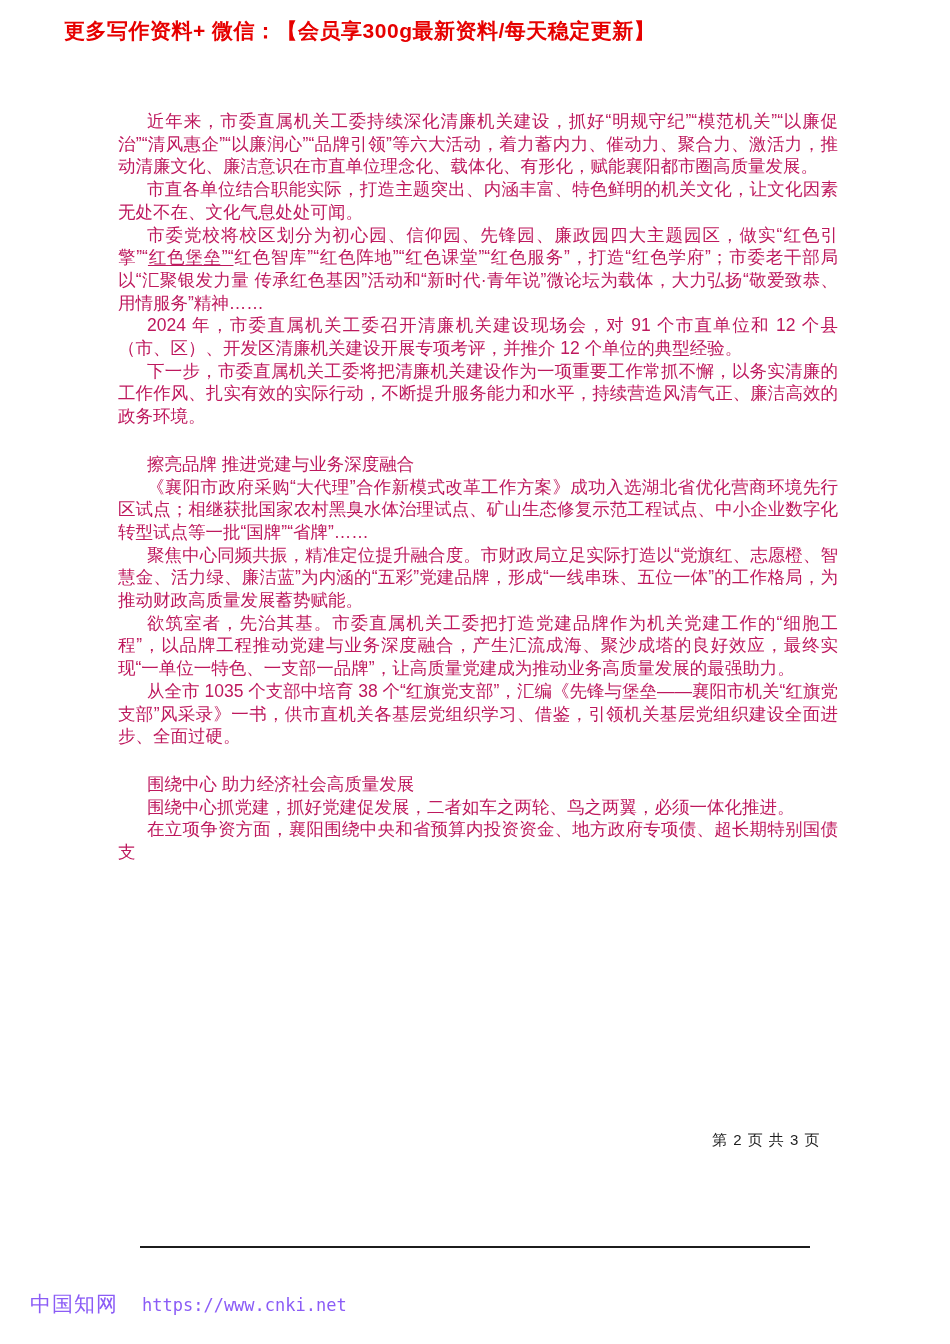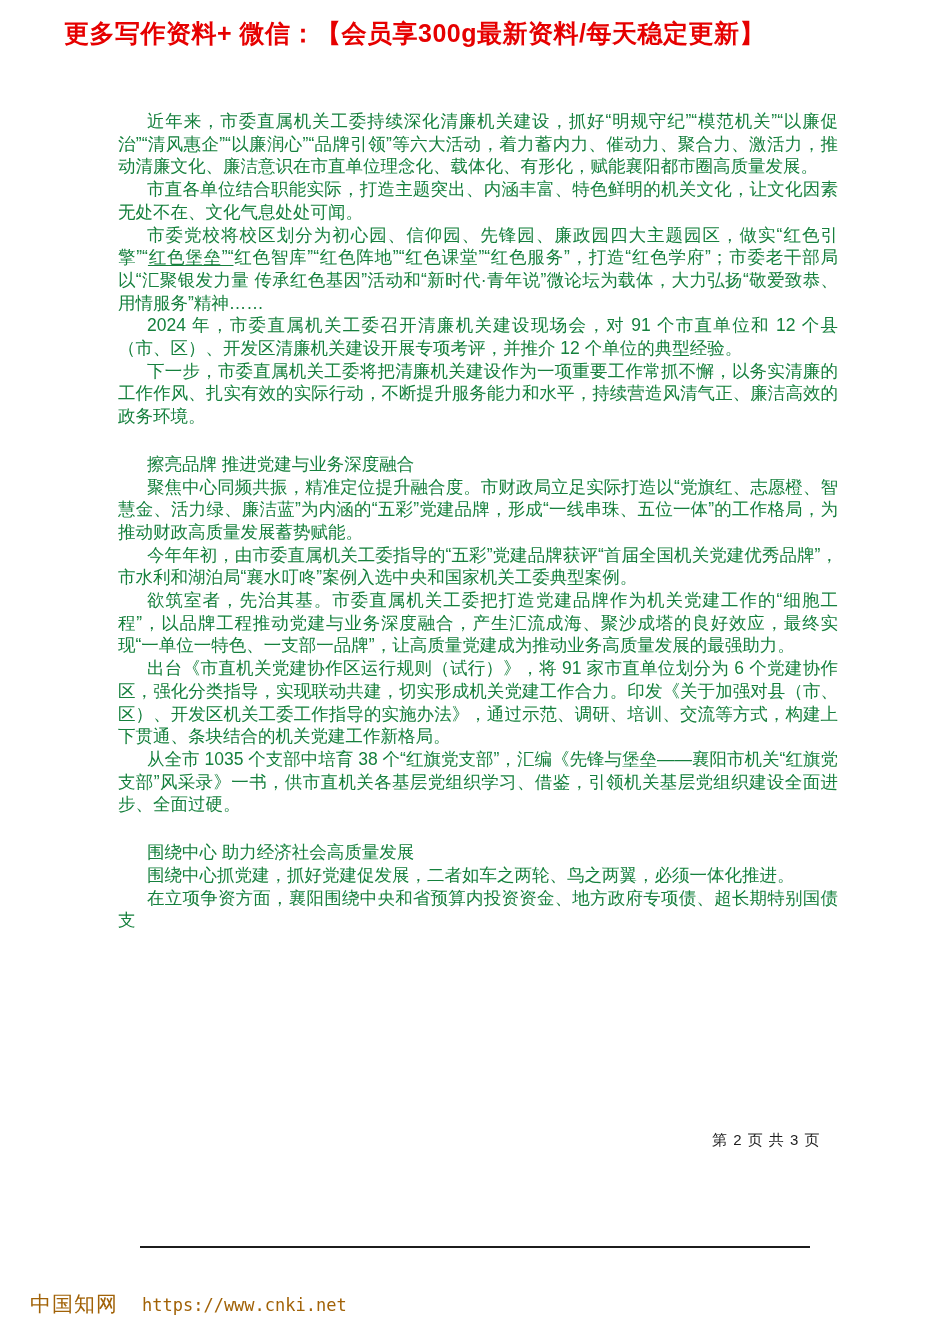--- a/index.html
+++ b/index.html
@@ -9,38 +9,38 @@
     height: 1344px;
     position: relative;
     overflow: hidden;
     font-family: "Liberation Sans", sans-serif;
     color: #151515;
   }
   .promo-header {
     position: absolute;
     left: 64px;
     top: 17px;
-    font-size: 25px;
+    font-size: 21px;
     font-weight: bold;
     letter-spacing: 0.5px;
     color: #e60000;
     white-space: nowrap;
   }
   .doc-body {
     position: absolute;
     left: 118px;
     top: 110px;
     width: 720px;
   }
   .doc-body p {
     font-size: 17.5px;
     line-height: 22.7px;
     text-align: justify;
     text-indent: 29px;
-    color: #15803d;
+    color: #be185d;
   }
   .doc-body p.heading { font-weight: normal; margin-top: 25px; }
   .underlined {
     text-decoration: underline;
     text-underline-offset: 2px;
   }
   .page-number {
     position: absolute;
     top: 1131px;
     left: 712px;
@@ -55,21 +55,21 @@
     left: 140px;
     width: 670px;
     height: 2px;
     background: #1c1c1c;
   }
   .watermark {
     position: absolute;
     top: 1290px;
     left: 30px;
     white-space: nowrap;
-    color: #a16207;
+    color: #8b5cf6;
   }
   .wm-name {
     font-family: "Liberation Serif", serif;
     font-size: 21px;
     letter-spacing: 1px;
   }
   .wm-url {
     font-family: "DejaVu Sans Mono", monospace;
     font-size: 17px;
     margin-left: 24px;
@@ -80,24 +80,23 @@
 
 <div class="promo-header" style="color: rgb(230, 0, 0);">更多写作资料+ 微信：【会员享300g最新资料/每天稳定更新】</div>
 
 <div class="doc-body">
     <p class="body-para">近年来，市委直属机关工委持续深化清廉机关建设，抓好“明规守纪”“模范机关”“以廉促治”“清风惠企”“以廉润心”“品牌引领”等六大活动，着力蓄内力、催动力、聚合力、激活力，推动清廉文化、廉洁意识在市直单位理念化、载体化、有形化，赋能襄阳都市圈高质量发展。</p>
     <p class="body-para">市直各单位结合职能实际，打造主题突出、内涵丰富、特色鲜明的机关文化，让文化因素无处不在、文化气息处处可闻。</p>
     <p class="body-para">市委党校将校区划分为初心园、信仰园、先锋园、廉政园四大主题园区，做实“红色引擎”“<span class="underlined">红色堡垒”“</span>红色智库”“红色阵地”“红色课堂”“红色服务”，打造“红色学府”；市委老干部局以“汇聚银发力量 传承红色基因”活动和“新时代·青年说”微论坛为载体，大力弘扬“敬爱致恭、用情服务”精神……</p>
     <p class="body-para">2024 年，市委直属机关工委召开清廉机关建设现场会，对 91 个市直单位和 12 个县（市、区）、开发区清廉机关建设开展专项考评，并推介 12 个单位的典型经验。</p>
     <p class="body-para">下一步，市委直属机关工委将把清廉机关建设作为一项重要工作常抓不懈，以务实清廉的工作作风、扎实有效的实际行动，不断提升服务能力和水平，持续营造风清气正、廉洁高效的政务环境。</p>
     <p class="heading">擦亮品牌 推进党建与业务深度融合</p>
+    <p class="body-para">《襄阳市政府采购“大代理”合作新模式改革工作方案》成功入选湖北省优化营商环境先行区试点；相继获批国家农村黑臭水体治理试点、矿山生态修复示范工程试点、中小企业数字化转型试点等一批“国牌”“省牌”……</p>
     <p class="body-para">聚焦中心同频共振，精准定位提升融合度。市财政局立足实际打造以“党旗红、志愿橙、智慧金、活力绿、廉洁蓝”为内涵的“五彩”党建品牌，形成“一线串珠、五位一体”的工作格局，为推动财政高质量发展蓄势赋能。</p>
-    <p class="body-para">今年年初，由市委直属机关工委指导的“五彩”党建品牌获评“首届全国机关党建优秀品牌”，市水利和湖泊局“襄水叮咚”案例入选中央和国家机关工委典型案例。</p>
     <p class="body-para">欲筑室者，先治其基。市委直属机关工委把打造党建品牌作为机关党建工作的“细胞工程”，以品牌工程推动党建与业务深度融合，产生汇流成海、聚沙成塔的良好效应，最终实现“一单位一特色、一支部一品牌”，让高质量党建成为推动业务高质量发展的最强助力。</p>
-    <p class="body-para">出台《市直机关党建协作区运行规则（试行）》，将 91 家市直单位划分为 6 个党建协作区，强化分类指导，实现联动共建，切实形成机关党建工作合力。印发《关于加强对县（市、区）、开发区机关工委工作指导的实施办法》，通过示范、调研、培训、交流等方式，构建上下贯通、条块结合的机关党建工作新格局。</p>
     <p class="body-para">从全市 1035 个支部中培育 38 个“红旗党支部”，汇编《先锋与堡垒——襄阳市机关“红旗党支部”风采录》一书，供市直机关各基层党组织学习、借鉴，引领机关基层党组织建设全面进步、全面过硬。</p>
     <p class="heading">围绕中心 助力经济社会高质量发展</p>
     <p class="body-para">围绕中心抓党建，抓好党建促发展，二者如车之两轮、鸟之两翼，必须一体化推进。</p>
     <p class="body-para">在立项争资方面，襄阳围绕中央和省预算内投资资金、地方政府专项债、超长期特别国债支</p>
   </div>
 
 <div class="page-number">第 2 页 共 3 页</div>
 
 <div class="footer-divider"></div>
 

